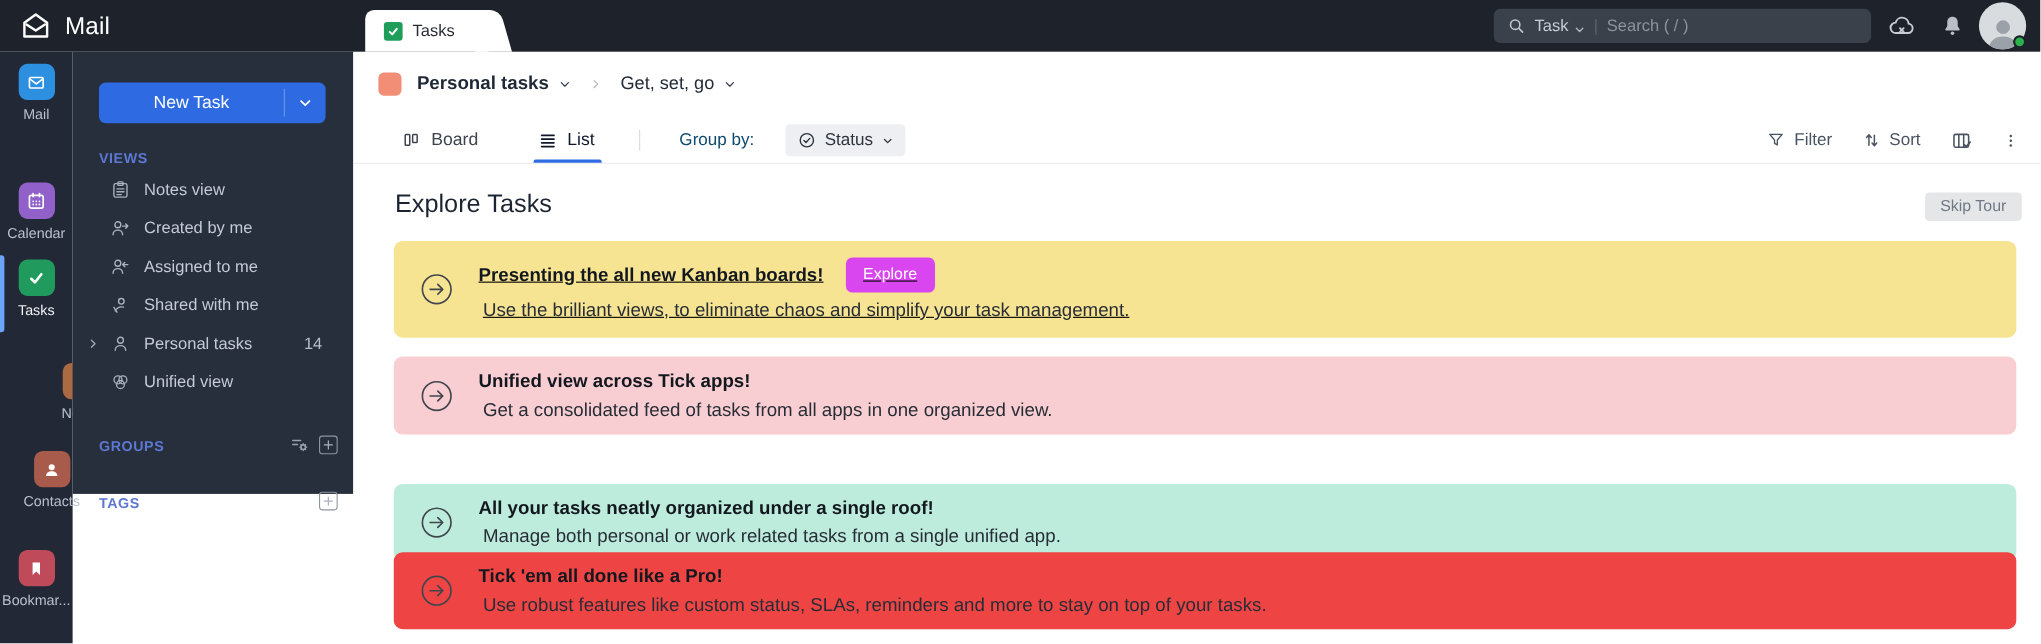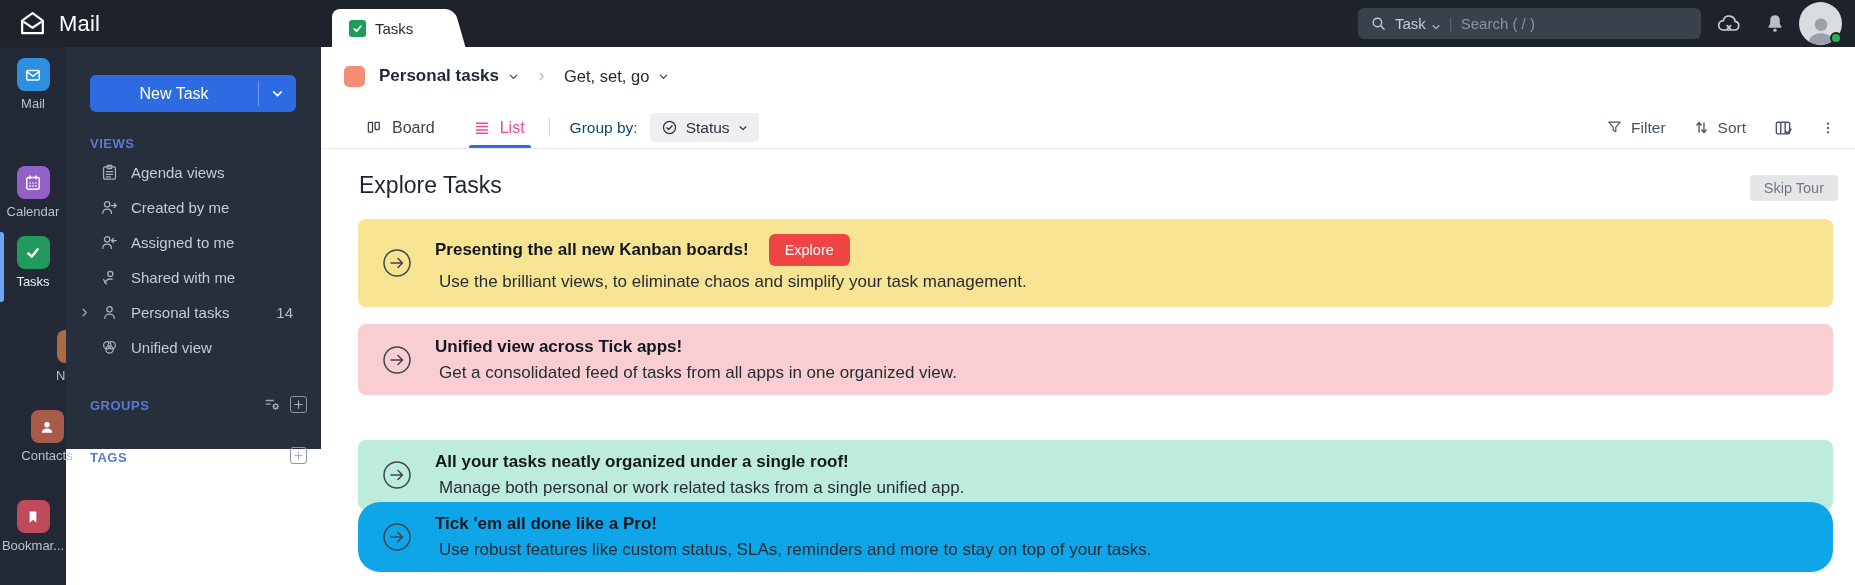--- a/index.html
+++ b/index.html
@@ -73,25 +73,25 @@
 
   .breadcrumb { position:absolute; left:23px; top:15px; height:28px; display:flex; align-items:center; gap:9px; }
   .crumb-swatch { width:21px; height:21px; border-radius:5px; }
   .crumb-folder { font-size:17px; font-weight:bold; color:#1f2836; margin-left:5px; cursor:pointer; }
   .crumb-caret { color:#394150; display:flex; cursor:pointer; }
   .crumb-sep { color:#b3bac3; display:flex; margin:0 8px; }
   .crumb-list { font-size:16.5px; color:#232b38; cursor:pointer; }
 
   .toolbar { position:absolute; left:0; top:60px; width:1534px; height:42px; border-bottom:1px solid #e9ebee;
          display:flex; align-items:center; }
-  .tb-left { display:flex; align-items:center; padding-left:44px; gap:0; height:100%; }
+  .tb-left { display:flex; align-items:center; padding-left:44px; gap:16px; height:100%; }
   .tb-view { display:flex; align-items:center; gap:9px; font-size:16px; color:#3c434e; cursor:pointer;
          height:100%; position:relative; }
   .tb-view.board { margin-right:38px; }
-  .tb-view.list-active { color:#ec4899; }
+  .tb-view.list-active { color:#0f172a; }
   .tb-view.list-active .active-underline { position:absolute; left:-4px; right:-6px; bottom:0; height:3px;
          background:#2e6be4; border-radius:2px 2px 0 0; }
   .tb-divider { width:1px; height:19px; background:#d6d9dd; margin:0 20px 0 24px; }
   .groupby-label { font-size:15.5px; color:#0c4a6e; margin-right:12px; }
   .status-pill { display:flex; align-items:center; gap:8px; background:#edeff2; border-radius:4px; height:29px;
          padding:0 11px; color:#2c333d; cursor:pointer; }
   .status-pill .status-text { font-size:15.5px; }
   .tb-right { margin-left:auto; display:flex; align-items:center; gap:27px; padding-right:19px; color:#4a5361; }
   .tb-action { display:flex; align-items:center; gap:8px; font-size:15.5px; cursor:pointer; }
 
@@ -104,21 +104,21 @@
          padding:0 24px; gap:23px; }
   .banner-1 { top:69px; height:88px; }
   .banner-2 { top:174px; height:71px; }
   .banner-3 { top:263px; height:70px; }
   .banner-4 { top:352px; height:70px; }
   .banner .go-icon { color:#41464d; display:flex; cursor:pointer; }
   .banner-text { display:flex; flex-direction:column; gap:6px; }
   .banner-title-row { display:flex; align-items:center; gap:20px; }
   .banner-title { font-size:17px; font-weight:bold; color:#13181f; }
   .banner-desc { font-size:17px; color:#272d36; padding-left:4px; }
-  .explore-btn { background:#ef4444; color:#fff; font-size:14.5px; padding:8px 16px; border-radius:6px;
+  .explore-btn { background:#d946ef; color:#fff; font-size:14.5px; padding:8px 16px; border-radius:6px;
          border:none; cursor:pointer; font-family:"Liberation Sans", sans-serif; }
 </style>
 </head>
 <body>
 
 <div class="topbar">
   <div class="logo">
     <span>
       <svg width="31" height="31" viewBox="0 0 24 24" fill="none" stroke="#ffffff" stroke-width="1.7" stroke-linejoin="round">
         <path d="M4 9.8 L12 4 L20 9.8 V19.5 H4 Z"></path>
@@ -268,21 +268,21 @@
     <div class="view-row">
       <span class="vicon">
         <svg width="19" height="19" viewBox="0 0 24 24" fill="none" stroke="currentColor" stroke-width="1.6" stroke-linecap="round" stroke-linejoin="round">
           <rect x="4.5" y="5" width="15" height="15.5" rx="2"></rect>
           <rect x="9" y="3" width="6" height="4" rx="1"></rect>
           <line x1="8" y1="11" x2="16" y2="11"></line>
             <line x1="8" y1="14.3" x2="16" y2="14.3"></line>
             <line x1="8" y1="17.6" x2="13" y2="17.6"></line>
         </svg>
       </span>
-      <span class="vlabel">Agenda views</span>
+      <span class="vlabel">Notes view</span>
     </div>
 
     <div class="view-row">
       <span class="vicon">
         <svg width="19" height="19" viewBox="0 0 24 24" fill="none" stroke="currentColor" stroke-width="1.6" stroke-linecap="round" stroke-linejoin="round">
           <circle cx="9" cy="8" r="3.4"></circle>
           <path d="M3.5 19.5 c0 -3.4 2.6 -5.4 5.5 -5.4 s5.5 2 5.5 5.4"></path>
           <path d="M14.5 9.5 h6 M18 7 l2.5 2.5 L18 12"></path>
         </svg>
       </span>
@@ -462,21 +462,21 @@
             <circle cx="12" cy="18.5" r="1.7"></circle>
         </svg>
       </span>
     </div>
   </div>
 
   <div class="content">
     <div class="explore-heading">Explore Tasks</div>
     <div class="skip-tour">Skip Tour</div>
 
-    <div class="banner banner-1" style="background: rgb(247, 228, 146);">
+    <div class="banner banner-1" style="background: rgb(247, 228, 146); text-decoration: underline;">
       <span class="go-icon">
         <svg width="30" height="30" viewBox="0 0 30 30" fill="none" stroke="currentColor" stroke-width="1.5" stroke-linecap="round" stroke-linejoin="round">
           <circle cx="15" cy="15" r="13"></circle>
             <path d="M9 15 h11 M16 10.5 L20.5 15 L16 19.5"></path>
         </svg>
       </span>
       <div class="banner-text">
         <div class="banner-title-row">
           <span class="banner-title">Presenting the all new Kanban boards!</span>
           <button class="explore-btn">Explore</button>
@@ -504,21 +504,21 @@
           <circle cx="15" cy="15" r="13"></circle>
             <path d="M9 15 h11 M16 10.5 L20.5 15 L16 19.5"></path>
         </svg>
       </span>
       <div class="banner-text">
         <span class="banner-title">All your tasks neatly organized under a single roof!</span>
         <span class="banner-desc">Manage both personal or work related tasks from a single unified app.</span>
       </div>
     </div>
 
-    <div class="banner banner-4" style="background: #0ea5e9; border-radius: 22px;">
+    <div class="banner banner-4" style="background: #ef4444;">
       <span class="go-icon">
         <svg width="30" height="30" viewBox="0 0 30 30" fill="none" stroke="currentColor" stroke-width="1.5" stroke-linecap="round" stroke-linejoin="round">
           <circle cx="15" cy="15" r="13"></circle>
             <path d="M9 15 h11 M16 10.5 L20.5 15 L16 19.5"></path>
         </svg>
       </span>
       <div class="banner-text">
         <span class="banner-title">Tick 'em all done like a Pro!</span>
         <span class="banner-desc">Use robust features like custom status, SLAs, reminders and more to stay on top of your tasks.</span>
       </div>

